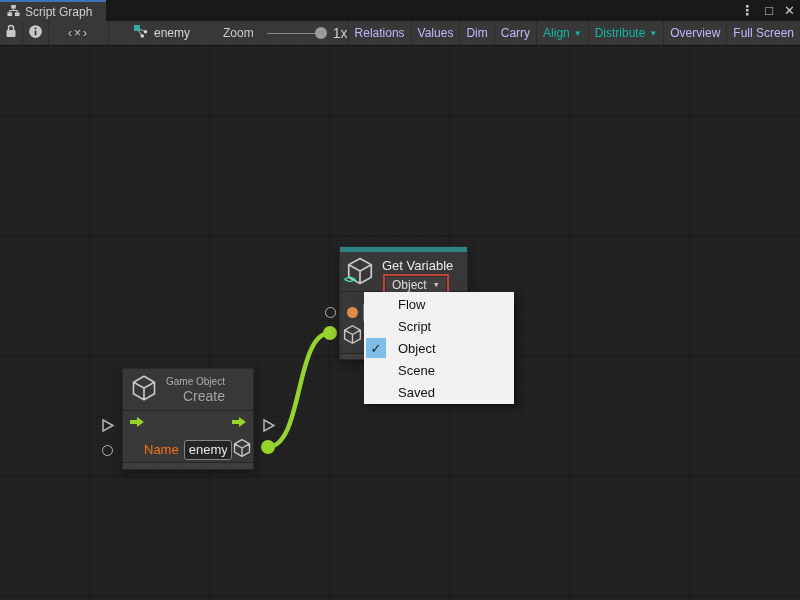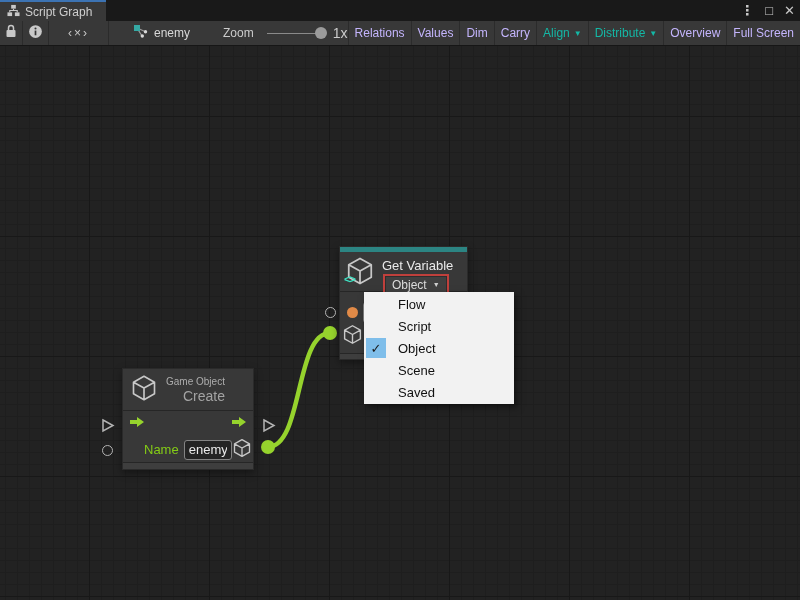--- a/index.html
+++ b/index.html
@@ -55,21 +55,21 @@
   .nc-header { height:42px; border-bottom:1px solid #262626; display:flex; align-items:center; padding-left:7px; }
   .nc-texts { margin-left:8px; }
   .nc-cat { font-size:10px; color:#ADADAD; line-height:13px; }
   .nc-title { font-size:14px; color:#a3a3a3; line-height:16px;text-align:right; }
   .n-row { height:26px; display:flex; align-items:center; position:relative; }
   .flow-row .arrow-in { margin-left:6px; }
   .flow-row .arrow-out { margin-left:auto; margin-right:6px; }
   .name-row { height:25px; }
   .dot { width:11px; height:11px; border-radius:50%; }
   .dot-orange { background:#E18A47; margin-left:11px; }
-  .port-label { font-size:13px; color:#84cc16; margin-left:10px; }
+  .port-label { font-size:13px; color:#f97316; margin-left:10px; }
   .value-field { margin-left:5px; width:48px; height:20px; background:#242424; border:1px solid #848484;
     border-radius:3px; color:#EAEAEA; font-size:13px; padding:0 4px;
     font-family:"Liberation Sans","DejaVu Sans",sans-serif; }
   .name-row .cube-sm { margin-left:auto; margin-right:5px; }
   .n-footer { height:7px; background:#3E3E3E; border-top:1px solid #262626; }
   .ext { position:absolute; z-index:2; }
   .ext-circle { width:11px; height:11px; border:1.5px solid #B4B4B4; border-radius:50%; }
 
   
   .node-getvar { left:339px; top:200px; width:129px; }

